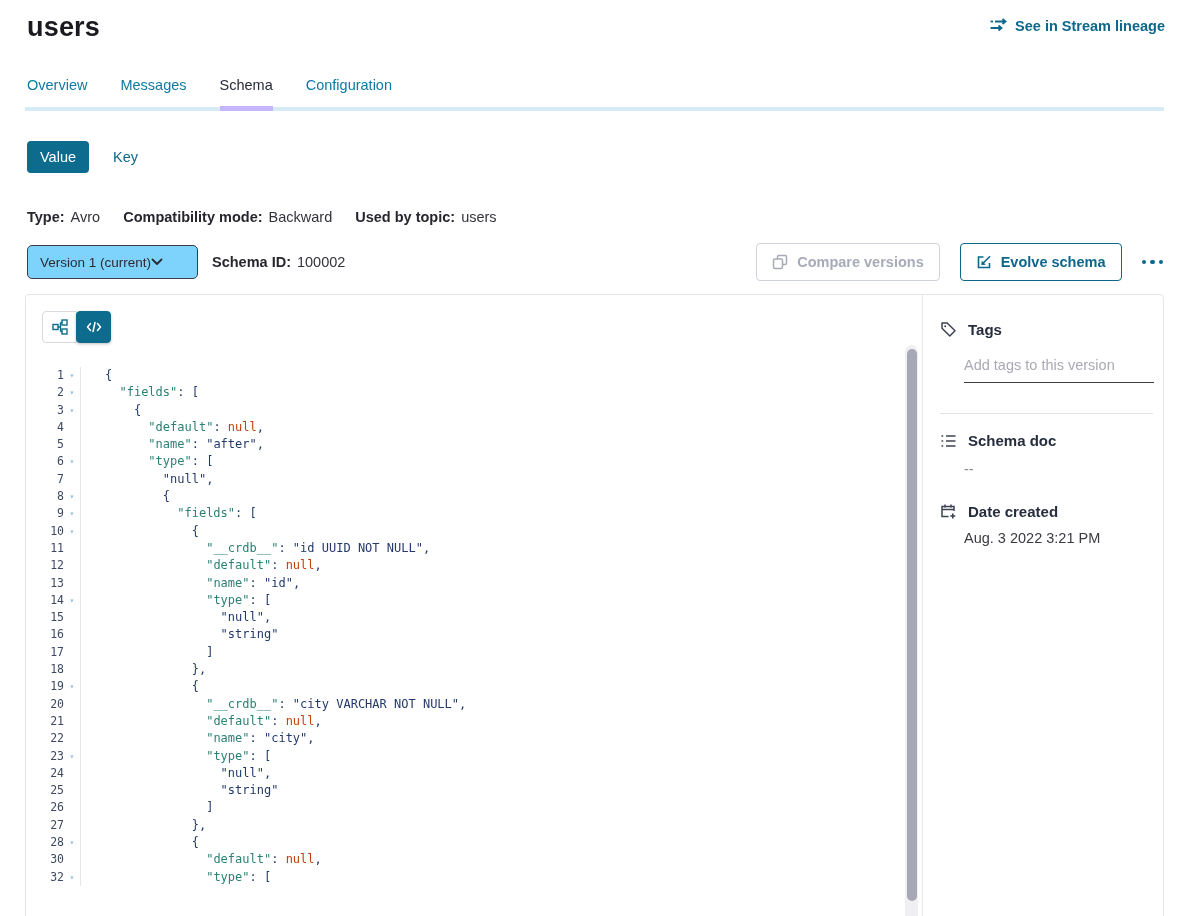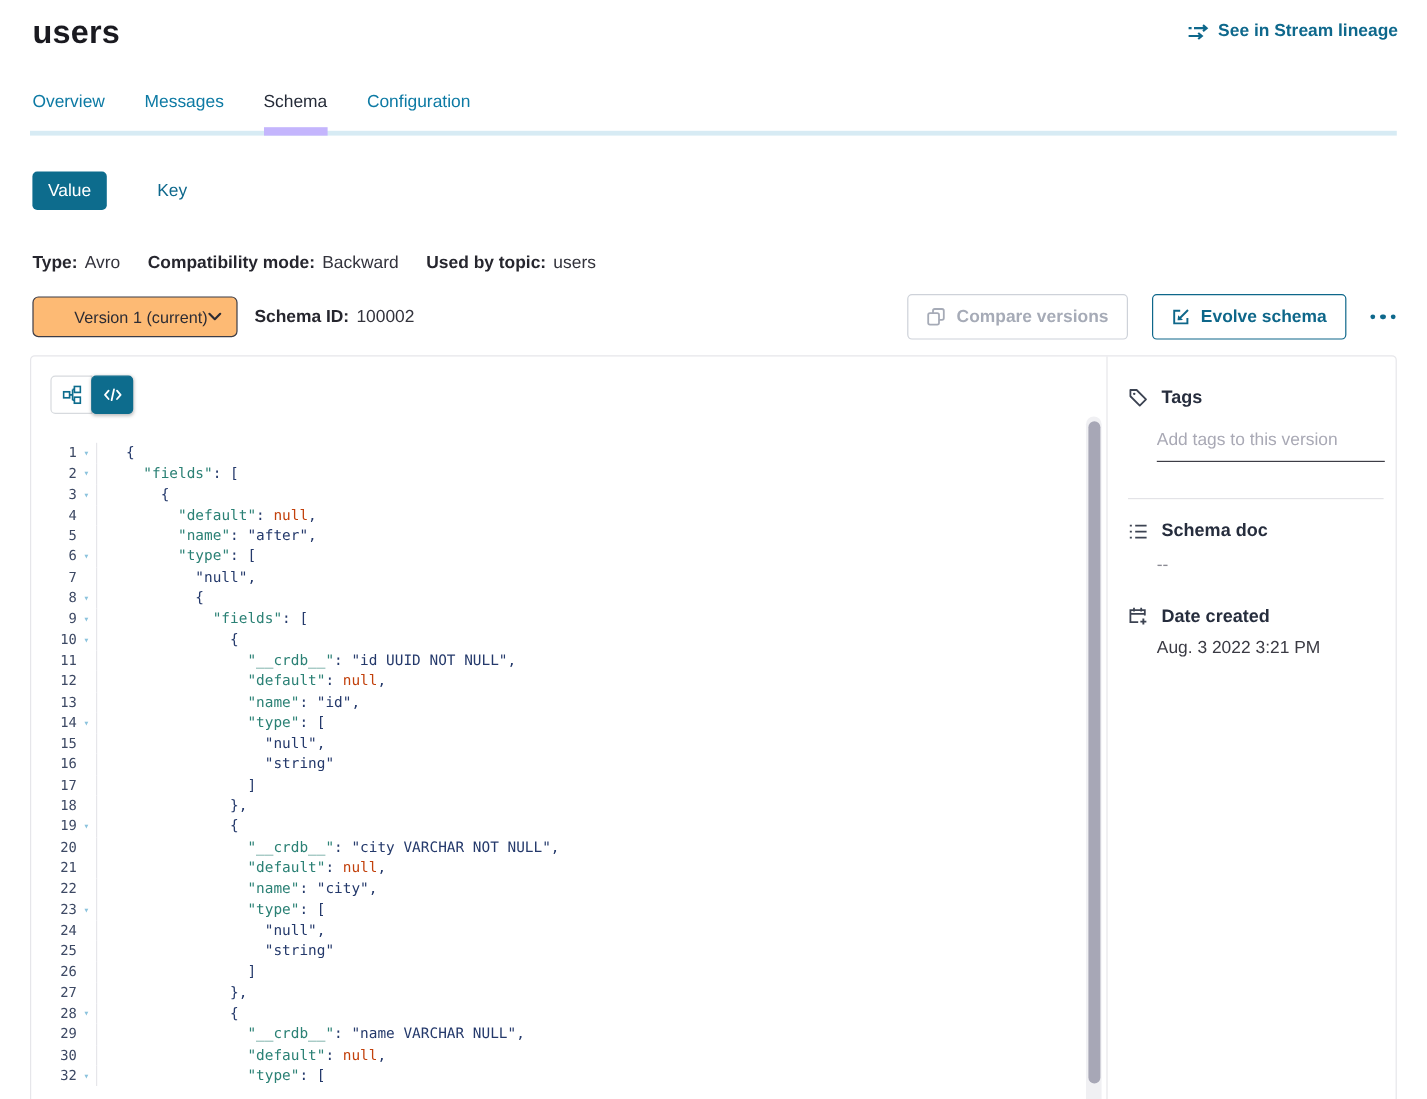--- a/index.html
+++ b/index.html
@@ -3,47 +3,47 @@
 <meta charset="utf-8">
 <style>
   * { box-sizing: border-box; margin: 0; padding: 0; }
   html, body { width: 1189px; height: 916px; overflow: hidden; background: #fff;
     font-family: "Liberation Sans", sans-serif; color: #2e2e36; }
 
   
   .topbar { display: flex; justify-content: space-between; align-items: flex-start;
     padding: 12px 24px 0 27px; }
   .page-title { font-size: 27px; font-weight: 700; color: #1a1a20; letter-spacing: .2px; }
-  .lineage-link { display: flex; align-items: flex-end; gap: 7px; margin-top: 6px;
+  .lineage-link { display: flex; align-items: flex-start; gap: 7px; margin-top: 6px;
     color: #0e688c; font-size: 14.5px; font-weight: 600; text-decoration: none; cursor: pointer; }
 
   
   .tabs { display: flex; gap: 33px; margin: 34px 25px 0; padding-left: 2px;
     border-bottom: 4px solid #d7ebf4; }
   .tab { font-size: 14.5px; color: #0d7aa4; padding-bottom: 13px; text-decoration: none; cursor: pointer; }
-  .tab.active { color: #252b38; border-bottom: 7px solid #c4b5fd; margin-bottom: -4px; }
-
-  
-  .toggle-row { display: flex; align-items: center; gap: 42px; margin: 30px 0 0 27px; }
+  .tab.active { color: #252b38; border-bottom: 5px solid #c4b5fd; margin-bottom: -4px; }
+
+  
+  .toggle-row { display: flex; align-items: center; gap: 24px; margin: 30px 0 0 27px; }
   .btn-value { background: #0d6c8d; color: #fff; border: none; border-radius: 4px;
     font-size: 14.5px; padding: 8px 13px; cursor: pointer; font-family: inherit; }
   .key-link { color: #0e688c; font-size: 14.5px; text-decoration: none; cursor: pointer; }
 
   
   .meta-row { display: flex; align-items: center; margin: 36px 0 0 27px; font-size: 14.5px; }
   .meta-row b { color: #26262e; font-weight: 700; }
   .meta-row .v { margin-left: 6px; color: #33333c; }
   .meta-row .grp { margin-right: 23px; display: flex; }
   .topic-link { color: #0d7aa4; text-decoration: none; cursor: pointer; }
 
   
   .version-row { display: flex; align-items: center; margin: 18px 24px 0 27px; }
   .select { width: 171px; height: 34px; border: 1px solid #3c3c46; border-radius: 5px;
-    display: flex; align-items: center; justify-content: flex-end; padding: 0 12px;
-    font-size: 13.5px; color: #2c2c34; cursor: pointer; background: #fdba74; }
+    display: flex; align-items: center; justify-content: flex-start; padding: 0 12px;
+    font-size: 13.5px; color: #2c2c34; cursor: pointer; background: #7dd3fc; }
   .sid-label { font-weight: 700; color: #26262e; font-size: 14.5px; margin-left: 14px; }
   .sid-value { font-size: 14.5px; margin-left: 6px; color: #33333c; }
   .vspacer { flex: 1; }
   .btn { height: 38px; display: flex; align-items: center; gap: 9px; padding: 0 15px;
     border-radius: 4px; background: #fff; font-size: 14.5px; font-weight: 600;
     font-family: inherit; cursor: pointer; }
   .btn-compare { border: 1px solid #ced2d9; color: #a6abb7; }
   .btn-evolve { border: 1px solid #0e678a; color: #0e678a; margin-left: 20px; }
   .more { display: flex; gap: 4px; margin-left: 18px; padding: 6px 2px; cursor: pointer; }
   .more .dot { width: 4.5px; height: 4.5px; border-radius: 50%; background: #0e688c; }
@@ -333,25 +333,20 @@
           <span class="ln">27</span>
           <span class="fold"></span>
           <span class="ct">            <span class="tk-p">},</span></span>
         </div>
         <div class="line">
           <span class="ln">28</span>
           <span class="fold">▾</span>
           <span class="ct">            <span class="tk-p">{</span></span>
         </div>
         <div class="line">
-          <span class="ln">29</span>
-          <span class="fold"></span>
-          <span class="ct">              <span class="tk-k">"__crdb__"</span><span class="tk-p">: </span><span class="tk-s">"name VARCHAR NULL"</span><span class="tk-p">,</span></span>
-        </div>
-        <div class="line">
           <span class="ln">30</span>
           <span class="fold"></span>
           <span class="ct">              <span class="tk-k">"default"</span><span class="tk-p">: </span><span class="tk-n">null</span><span class="tk-p">,</span></span>
         </div>
         <div class="line">
           <span class="ln">32</span>
           <span class="fold">▾</span>
           <span class="ct">              <span class="tk-k">"type"</span><span class="tk-p">: [</span></span>
         </div>
       </div>

